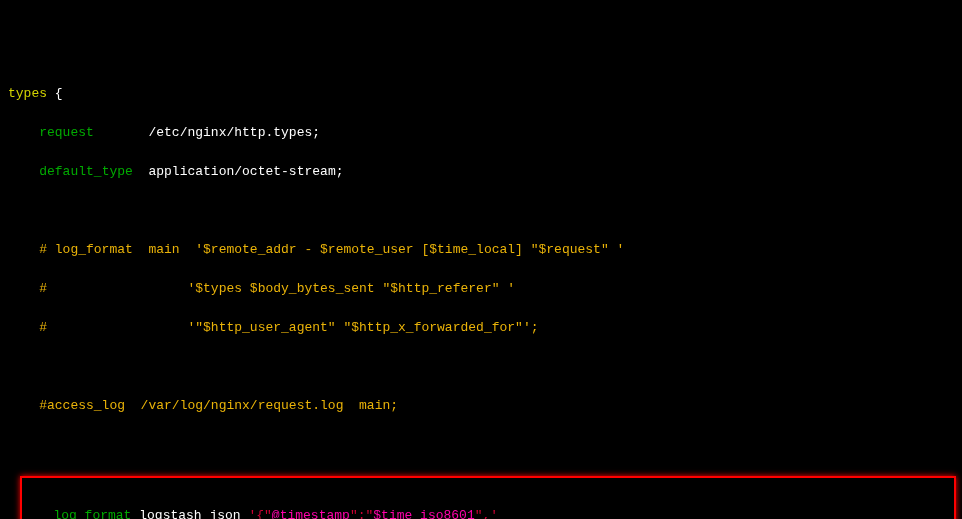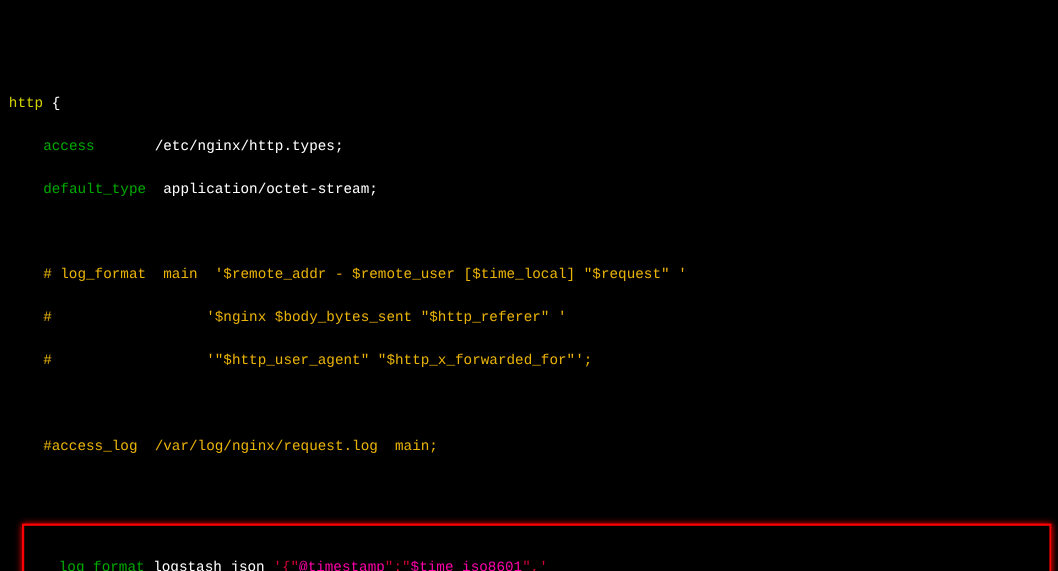--- a/index.html
+++ b/index.html
@@ -28,26 +28,26 @@
     margin: 2px 6px 2px 20px;
     padding: 8px 4px 4px 4px;
   }
   .hb-line { padding-left: 4px; }
 </style>
 </head>
 <body>
 
 
 
-<span class="line"><span class="kw-yellow">http</span><span class="kw-white"> {</span></span>
-<span class="line"><span>    </span><span class="kw-green">access</span><span class="kw-white">       /etc/nginx/http.types;</span></span>
+<span class="line"><span class="kw-yellow">types</span><span class="kw-white"> {</span></span>
+<span class="line"><span>    </span><span class="kw-green">request</span><span class="kw-white">       /etc/nginx/http.types;</span></span>
 <span class="line"><span>    </span><span class="kw-green">default_type</span><span class="kw-white">  application/octet-stream;</span></span>
 <span class="line"> </span>
 <span class="line comment">    # log_format  main  '$remote_addr - $remote_user [$time_local] "$request" '</span>
-<span class="line comment">    #                  '$nginx $body_bytes_sent "$http_referer" '</span>
+<span class="line comment">    #                  '$types $body_bytes_sent "$http_referer" '</span>
 <span class="line comment">    #                  '"$http_user_agent" "$http_x_forwarded_for"';</span>
 <span class="line"> </span>
 <span class="line comment">    #access_log  /var/log/nginx/request.log  main;</span>
 <span class="line"> </span>
 <div class="highlight-box">
 <span class="hb-line"><span>   </span><span class="kw-green">log_format</span><span class="kw-white"> logstash_json </span><span class="str-red">'{"</span><span class="hot">@timestamp</span><span class="str-red">":"</span><span class="hot">$time_iso8601</span><span class="str-red">",'</span></span>
 
 
 
 

